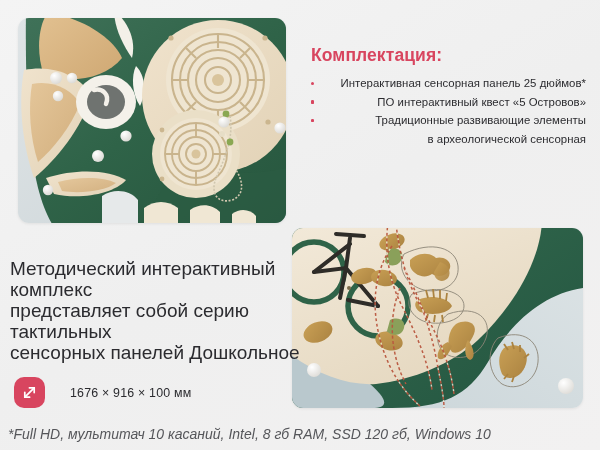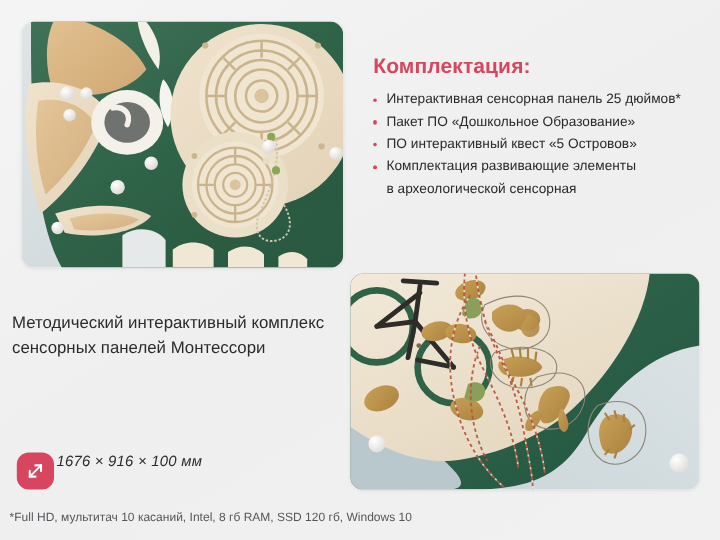--- a/index.html
+++ b/index.html
@@ -66,20 +66,21 @@
     margin: 0;
     padding: 0;
   }
   .spec-item {
     position: relative;
     padding-left: 11px;
     color: #2b2b2f;
     font-size: 11.4px;
     line-height: 18.6px;
     letter-spacing: 0.02px;
+    text-align: right;
   }
   .spec-item .bullet {
     position: absolute;
     left: 0;
     top: 7.5px;
     width: 3.2px;
     height: 3.2px;
     border-radius: 50%;
     background: #d8455f;
   }
@@ -90,33 +91,33 @@
 
   
   .lead-block {
     position: absolute;
     left: 10px;
     top: 258px;
     width: 292px;
   }
   .lead-line {
     color: #2b2b2f;
-    font-size: 14px;
+    font-size: 19px;
     line-height: 21px;
     letter-spacing: 0.01px;
   }
 
   
   .dim-row {
     position: absolute;
     left: 14px;
     top: 377px;
     display: flex;
-    gap: 2px;
-    font-style: italic;
+    align-items: center;
+    gap: 25px;
   }
   .dim-icon {
     width: 31px;
     height: 31px;
     border-radius: 10px;
     background: #d8455f;
     display: flex;
     align-items: center;
     justify-content: center;
     flex: 0 0 auto;
@@ -128,23 +129,24 @@
     letter-spacing: 0.2px;
     white-space: nowrap;
   }
 
   
   .footnote {
     position: absolute;
     left: 8px;
     top: 426px;
     color: #55565a;
-    font-size: 10px;
+    font-size: 14px;
     letter-spacing: 0.01px;
     white-space: nowrap;
+    font-style: italic;
   }
 </style>
 </head>
 <body>
 
 <div class="slide">
 
   <div class="photo-card" id="photo-panel-maze">
     <svg class="photo-inner" viewBox="0 0 268 205" preserveAspectRatio="xMidYMid slice">
       <defs>
@@ -367,40 +369,40 @@
 
   <div class="spec-block">
     <div class="spec-title">Комплектация:</div>
     <ul class="spec-list">
       <li class="spec-item">
         <span class="bullet"></span>
         <span>Интерактивная сенсорная панель 25 дюймов*</span>
       </li>
       <li class="spec-item">
         <span class="bullet"></span>
-        <span>Пакет ПО «Дошкольное Образование»</span>
       </li>
       <li class="spec-item">
         <span class="bullet"></span>
         <span>ПО интерактивный квест «5 Островов»</span>
       </li>
       <li class="spec-item">
         <span class="bullet"></span>
       </li>
       <li class="spec-item">
         <span class="bullet"></span>
-        <span>Комплектация развивающие элементы</span>
+        <span>Традиционные развивающие элементы</span>
         <span class="cont">в археологической сенсорная</span>
       </li>
     </ul>
   </div>
 
   <div class="lead-block">
     <div class="lead-line">Методический интерактивный комплекс</div>
-    <div class="lead-line">сенсорных панелей Монтессори</div>
+    <div class="lead-line">представляет собой серию тактильных</div>
+    <div class="lead-line">сенсорных панелей Дошкольное</div>
   </div>
 
   <div class="dim-row">
     <span class="dim-icon">
       <svg width="17" height="17" viewBox="0 0 17 17" aria-hidden="true">
         <g stroke="#ffffff" stroke-width="1.7" stroke-linecap="round" stroke-linejoin="round" fill="none">
           <path d="M13.2 3.8 L3.8 13.2"></path>
           <path d="M13.2 3.8 L8.4 3.8"></path>
           <path d="M13.2 3.8 L13.2 8.6"></path>
           <path d="M3.8 13.2 L8.6 13.2"></path>

